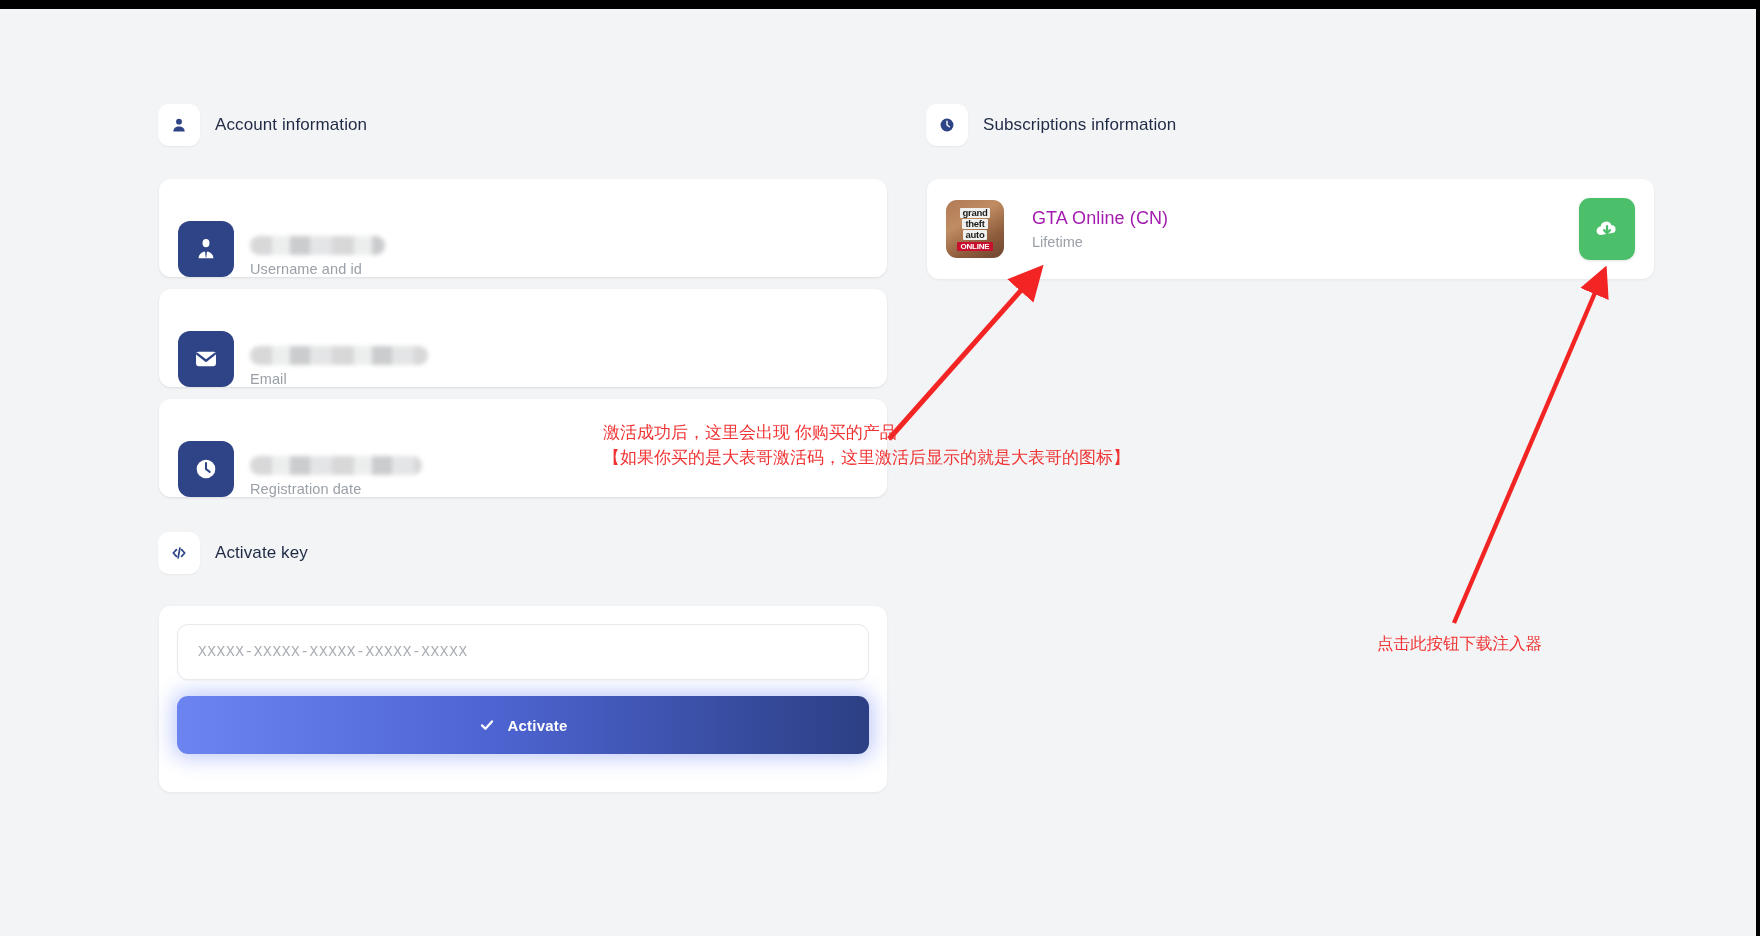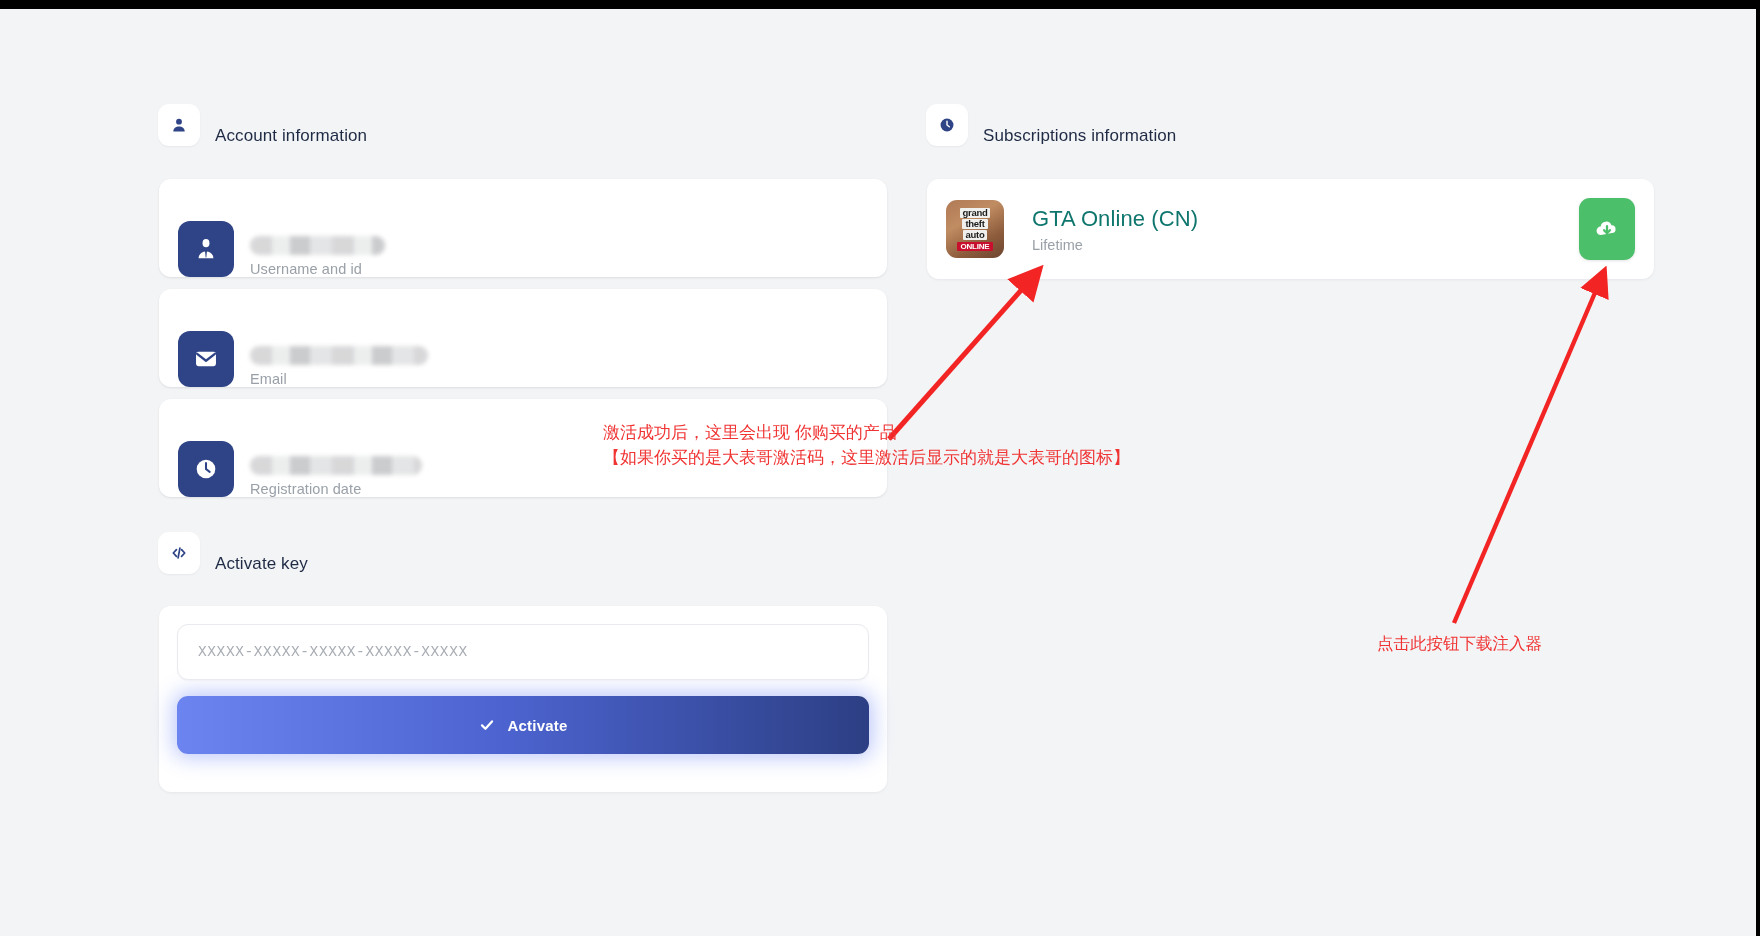--- a/index.html
+++ b/index.html
@@ -36,21 +36,21 @@
     left: 0;
     top: 0;
     width: 1756px;
     height: 927px;
   }
 
   
   .section-head {
     position: absolute;
     display: flex;
-    align-items: flex-end;
+    align-items: center;
     gap: 15px;
   }
   .head-icon {
     width: 42px;
     height: 42px;
     border-radius: 11px;
     background: #ffffff;
     display: flex;
     align-items: center;
     justify-content: center;
@@ -227,22 +227,22 @@
     padding: 0 3px;
     margin-top: 1px;
     border-radius: 1px;
   }
   .sub-body {
     margin-left: 16px;
     display: flex;
     flex-direction: column;
   }
   .sub-title {
-    font-size: 22px;
-    color: #0f766e;
+    font-size: 18px;
+    color: #a21caf;
     letter-spacing: .1px;
   }
   .sub-sub {
     margin-top: 5px;
     font-size: 14.5px;
     color: #9aa0a8;
   }
   #download-button {
     margin-left: auto;
     width: 56px;

